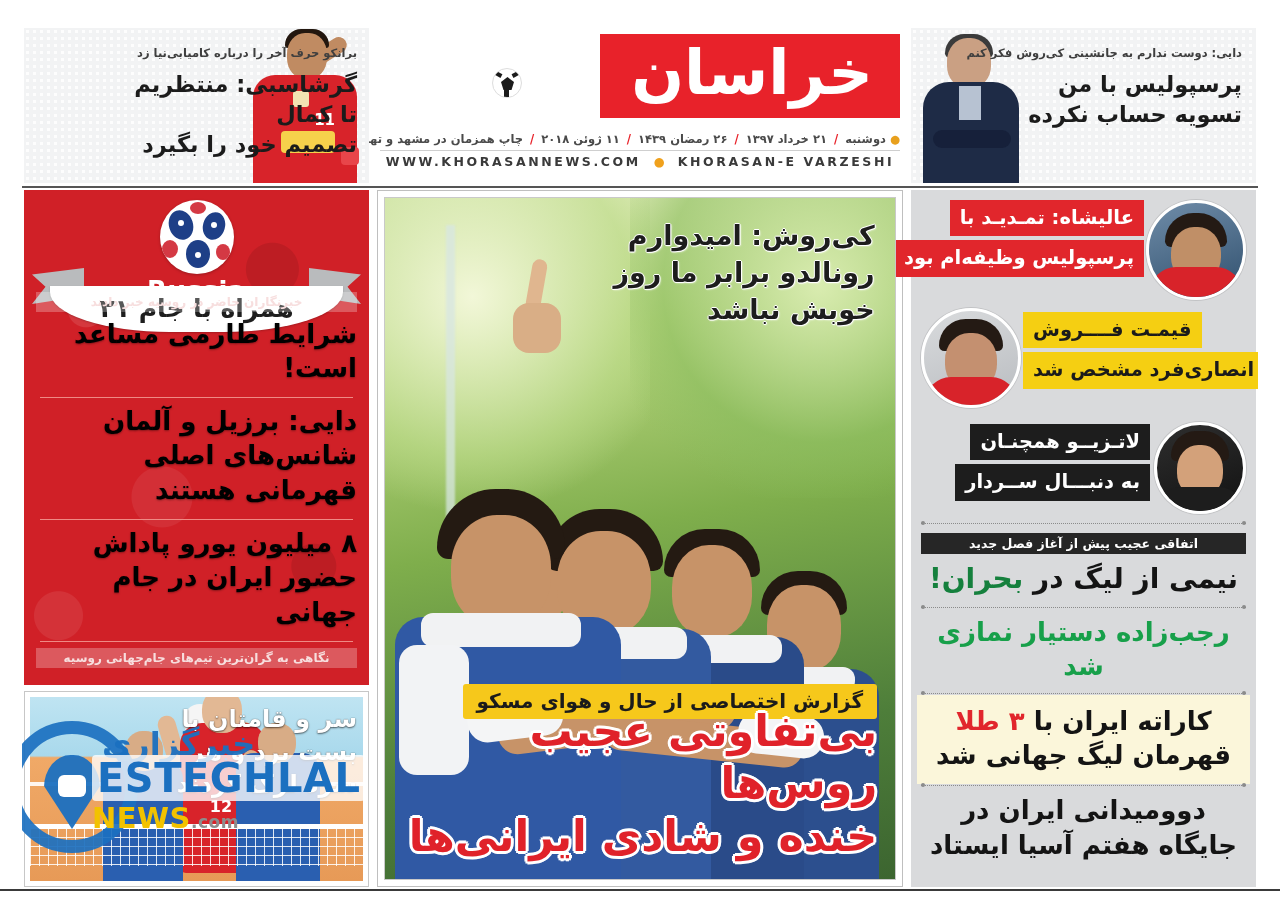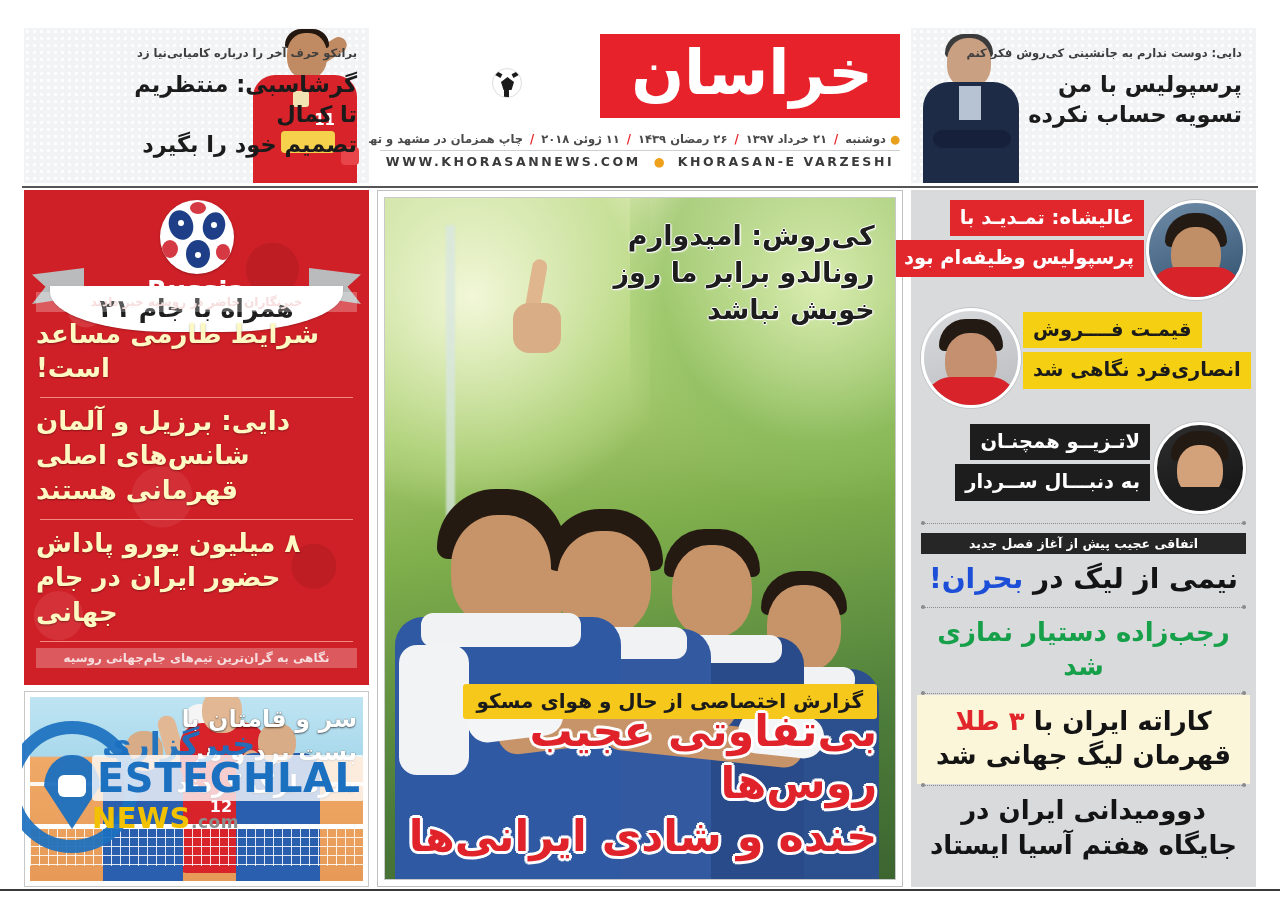--- a/index.html
+++ b/index.html
@@ -186,21 +186,21 @@
   .pill-stack.to-right { align-items: flex-end; }
 
   .rc-kicker {
     background: #262626; color: #ffffff; font-size: 12.5px; font-weight: bold;
     text-align: center; padding: 3px 8px; letter-spacing: .5px; margin: 2px 2px 7px 2px;
   }
   .rc-head {
     font-size: 28px; font-weight: bold; color: #141414; line-height: 1.32;
     text-align: center; letter-spacing: -.5px;
   }
-  .rc-head .hl-red { color: #1d4ed8; }
+  .rc-head .hl-red { color: #15803d; }
   .rc-head.green { color: #17a04a; font-size: 26px; }
   .rc-box-cream { background: #fbf6da; padding: 9px 4px 11px 4px; }
   .rc-head.small { font-size: 26px; line-height: 1.34; }
   .rc-head .hl-red-s { color: #e1262c; }
 
   
   .col-center { flex: 1; background: #ffffff; border: 1px solid #bfbfbf; padding: 6px; }
   .center-photo {
     position: relative; width: 100%; height: 100%;
     border: 1px solid #c9c9c9; overflow: hidden;
@@ -351,22 +351,22 @@
     position: absolute; left: 0; right: 0; top: 30px;
     text-align: center; font-size: 25px; font-weight: bold; color: #1e1e1e;
   }
 
   .wc-item { position: relative; z-index: 3; padding: 4px 2px 6px 2px; }
   .wc-kicker {
     background: rgba(255,255,255,.26); color: #f7dede; font-size: 12px; font-weight: bold;
     text-align: center; padding: 3px 6px; margin-bottom: 5px;
   }
   .wc-head {
-    color: #fef9c3; font-weight: bold; font-size: 26px; line-height: 1.32;
-    text-align: left; letter-spacing: -.4px;
+    color: #000000; font-weight: bold; font-size: 26px; line-height: 1.32;
+    text-align: right; letter-spacing: -.4px;
     text-shadow: 0 1px 2px rgba(0,0,0,.35);
   }
   .wc-rule { border-top: 1.5px solid #ef8a84; margin: 6px 6px 2px 6px; position: relative; z-index: 3; }
 
   
   .vb-block {
     position: relative; height: 196px; background: #ffffff;
     border: 1px solid #c7c7c7; padding: 5px; flex: 0 0 auto;
   }
   .vb-photo {
@@ -529,21 +529,21 @@
         </div>
 
         <div class="rc-item" style="min-height:112px;">
           <div class="avatar av-2" style="background:linear-gradient(160deg,#d9dbdd,#b9bcc0);">
             <div class="av-hair" style="top:8px;width:64px;height:32px;border-radius:30px 30px 6px 6px;"></div>
             <div class="av-face" style="top:22px;width:52px;height:58px;background:#c49070;border-radius:46%;"></div>
             <div class="av-shirt" style="bottom:0;width:92px;height:28px;background:#d8232a;border-radius:26px 26px 0 0;"></div>
           </div>
           <div class="pill-stack to-right" style="margin-left:104px;">
             <div class="pill yellow">قیمـت فــــروش</div>
-            <div class="pill yellow">انصاری‌فرد نگاهی شد</div>
+            <div class="pill yellow">انصاری‌فرد مشخص شد</div>
           </div>
         </div>
 
         <div class="rc-item" style="min-height:104px;">
           <div class="avatar av-3" style="background:linear-gradient(160deg,#2e2e2e,#121212);">
             <div class="av-hair" style="top:6px;width:58px;height:30px;border-radius:28px 28px 6px 6px;"></div>
             <div class="av-face" style="top:20px;width:46px;height:52px;background:#d3a17a;border-radius:46%;"></div>
             <div class="av-shirt" style="bottom:0;width:86px;height:24px;background:#1d1d1d;border-radius:24px 24px 0 0;"></div>
           </div>
           <div class="pill-stack" style="margin-right:98px;">

